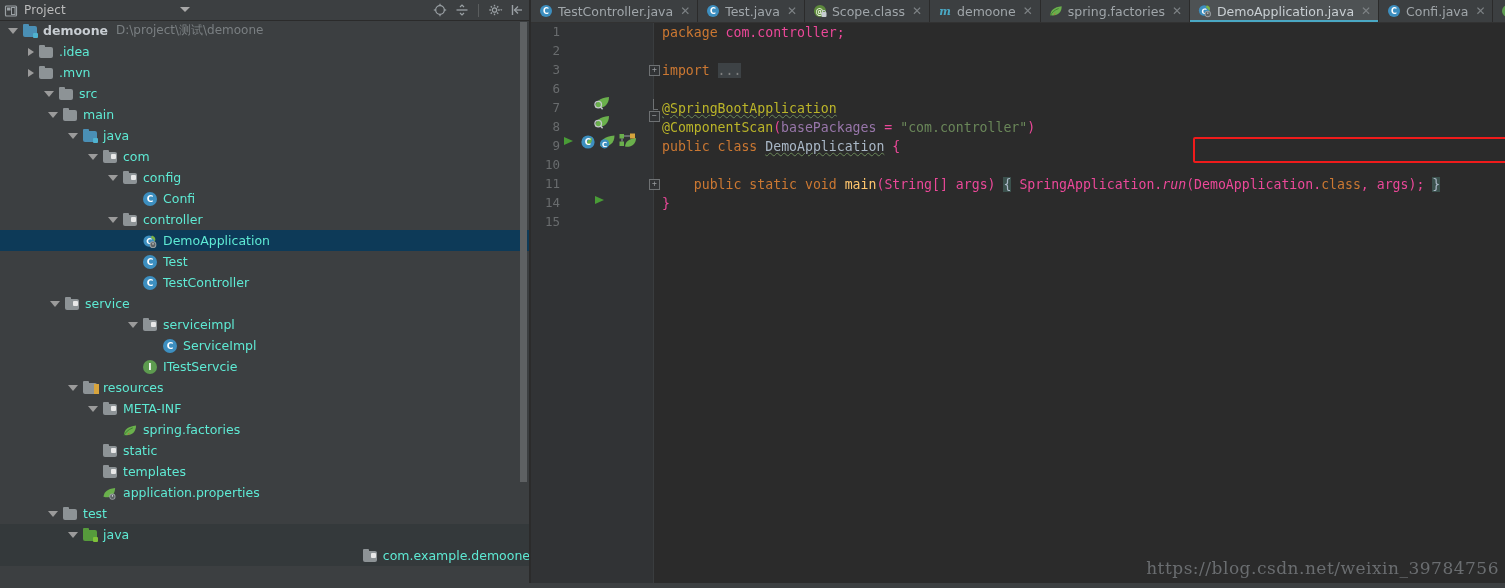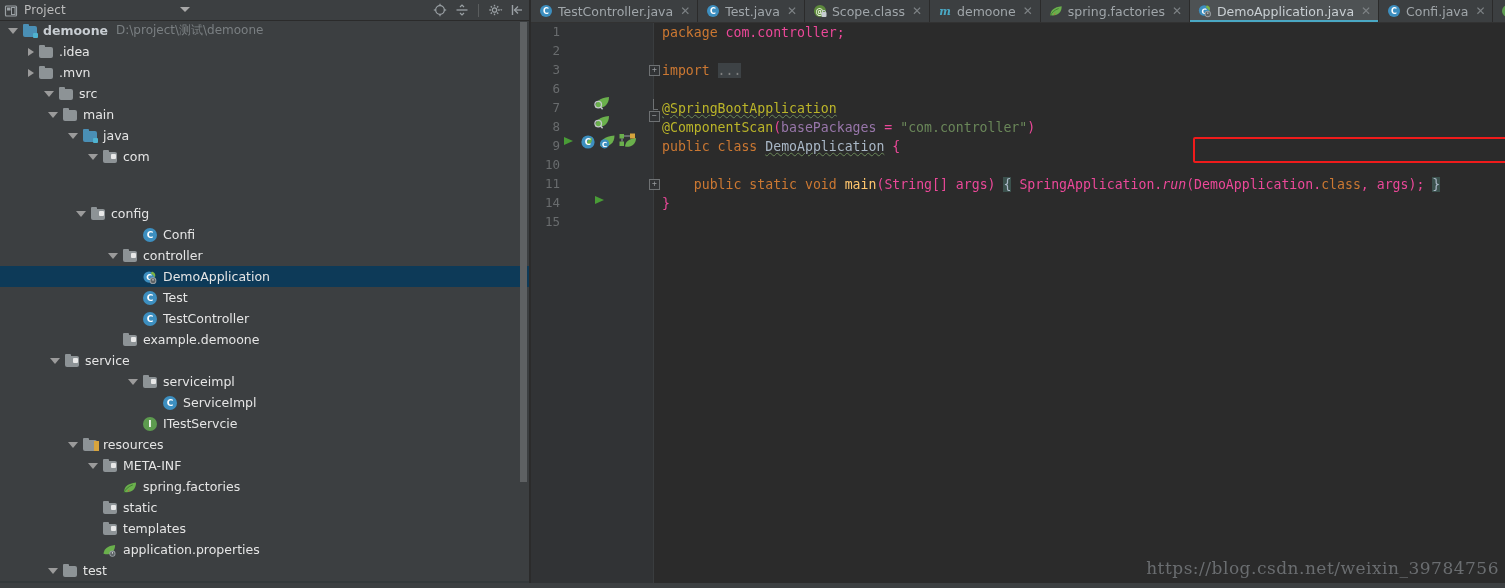--- a/index.html
+++ b/index.html
@@ -79,21 +79,21 @@
     border-bottom: 4.5px solid transparent;
     border-left: 6px solid #9b9b9b;
   }
   .arrow.down {
     border-left: 5px solid transparent;
     border-right: 5px solid transparent;
     border-top: 6px solid #9b9b9b;
   }
   .arrow.none { width: 10px; height:1px; }
   .ico { flex: 0 0 auto; width: 16px; height: 16px; margin-right: 5px; position: relative; }
-  .lbl { color: #e5e5e5; font-size: 12.5px; }
+  .lbl { color: #5eead4; font-size: 12.5px; }
   .lbl.bold { font-weight: bold; color: #c8cdd2; }
   .path { color: #7a7f82; font-size: 12px; margin-left: 8px; }
 
   
   .folder-grey, .folder-blue, .folder-green, .folder-res, .folder-pkg {
     position:absolute; left:1px; top:3px; width:14px; height:11px;
     border-radius: 1px 2px 2px 2px;
   }
   .folder-grey { background: #8d9396; }
   .folder-blue { background: #4a8fb5; }
@@ -374,21 +374,21 @@
           </span>
           <span class="lbl">java</span>
         </div>
         <div class="row" style="padding-left: 88px;">
           <span class="arrow down"></span>
           <span class="ico">
             <span class="folder-pkg"></span>
           </span>
           <span class="lbl">com</span>
         </div>
-        <div class="row" style="padding-left: 76px; margin-top: 36px;">
+        <div class="row" style="padding-left: 108px;">
           <span class="arrow down"></span>
           <span class="ico">
             <span class="folder-pkg"></span>
           </span>
           <span class="lbl">config</span>
         </div>
         <div class="row" style="padding-left: 128px;">
           <span class="arrow none"></span>
           <span class="ico">
             <span class="circ c">C</span>
@@ -422,27 +422,20 @@
             <span class="circ c">C</span>
           </span>
           <span class="lbl">Test</span>
         </div>
         <div class="row" style="padding-left: 128px;">
           <span class="arrow none"></span>
           <span class="ico">
             <span class="circ c">C</span>
           </span>
           <span class="lbl">TestController</span>
-        </div>
-        <div class="row" style="padding-left: 108px;">
-          <span class="arrow none"></span>
-          <span class="ico">
-            <span class="folder-pkg"></span>
-          </span>
-          <span class="lbl">example.demoone</span>
         </div>
         <div class="row" style="padding-left: 50px;">
           <span class="arrow down"></span>
           <span class="ico">
             <span class="folder-pkg"></span>
           </span>
           <span class="lbl">service</span>
         </div>
         <div class="row" style="padding-left: 128px;">
           <span class="arrow down"></span>

